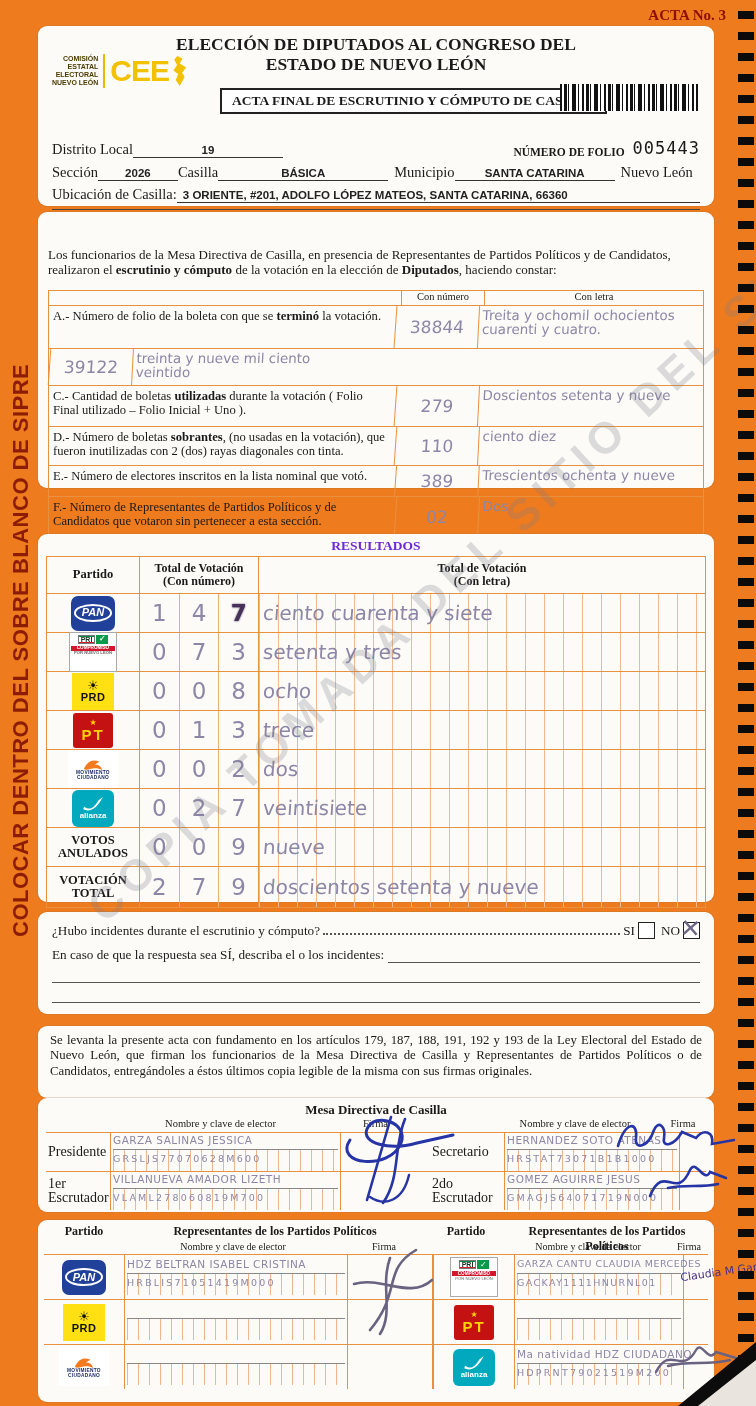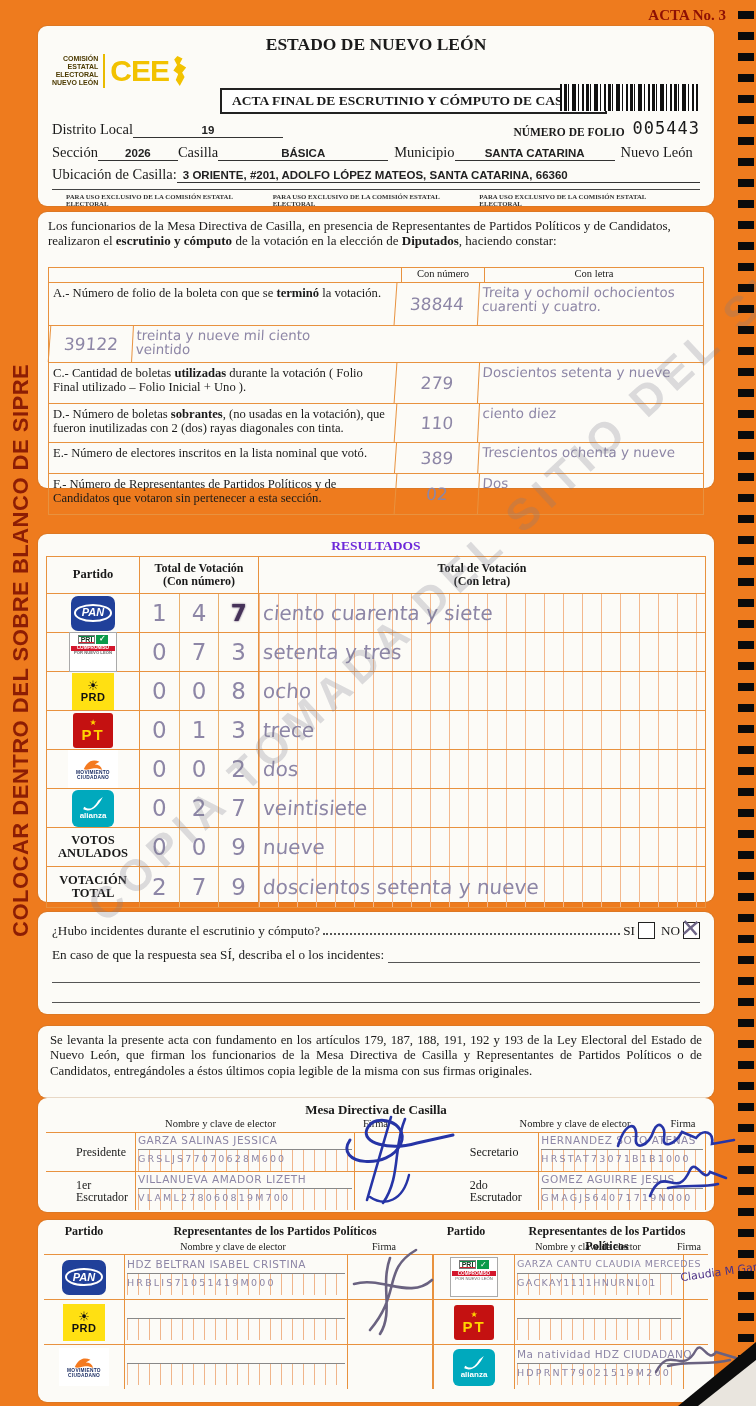--- a/index.html
+++ b/index.html
@@ -43,22 +43,22 @@
   .uval{display:inline-block;border-bottom:1.2px solid #333;text-align:center;
     font-family:"Liberation Sans",sans-serif;font-weight:bold;font-size:11.5px;color:#222;
     padding-bottom:1px;}
   .folio-label{font-weight:bold;font-size:11.5px;}
   .folio-value{font-family:"DejaVu Sans Mono",monospace;font-size:17px;letter-spacing:1px;margin-left:8px;}
   .uso-row{display:flex;justify-content:space-between;border-top:1.2px solid #444;margin-top:6px;
     padding:3px 14px 0 14px;}
   .uso{font-size:6.8px;font-weight:bold;color:#333;}
   
   #card-tally{top:212px;height:276px;padding:6px 10px;box-sizing:border-box;}
-  .intro{font-size:13px;line-height:1.18;}
-  .tally-table{margin-top:18px;border:1.5px solid #e8923f;}
+  .intro{font-size:13px;line-height:1.18;margin-top:29px;}
+  .tally-table{margin-top:12px;border:1.5px solid #e8923f;}
   .t-head{display:flex;height:14px;font-size:10.5px;}
   .t-head .c1{flex:1;}
   .t-head .c2{width:82px;text-align:center;border-left:1px solid #e8923f;}
   .t-head .c3{width:218px;text-align:center;border-left:1px solid #e8923f;}
   .t-row{display:flex;border-top:1px solid #e8923f;}
   .t-desc{flex:1;font-size:12.6px;line-height:1.12;padding:3px 4px 2px 4px;}
   .t-num{width:82px;border-left:1px solid #e8923f;display:flex;align-items:center;justify-content:center;}
   .t-let{width:218px;border-left:1px solid #e8923f;padding:2px 3px;}
   .hw{font-family:"DejaVu Sans",sans-serif;color:#8d86a6;}
   .hw-num{font-size:17px;transform:skewX(-4deg);}
@@ -100,21 +100,21 @@
   #card-legal{top:1026px;height:72px;padding:7px 12px;box-sizing:border-box;font-size:12.8px;
     line-height:1.2;text-align:justify;}
   
   #card-mesa{top:1098px;height:114px;padding:4px 8px;box-sizing:border-box;}
   .mesa-title{text-align:center;font-weight:bold;font-size:13px;}
   .m-head{display:flex;font-size:10.5px;height:14px;}
   .m-head .mh1{width:62px;} .m-head .mh2{width:225px;text-align:center;}
   .m-head .mh3{width:85px;text-align:center;} .m-head .mh4{width:72px;}
   .m-head .mh5{width:170px;text-align:center;} .m-head .mh6{flex:1;text-align:center;}
   .m-row{display:flex;border-top:1px solid #e8923f;height:38px;}
-  .m-role{width:62px;font-size:12px;display:flex;align-items:center;padding-left:2px;line-height:1;margin-left:28px;}
+  .m-role{width:62px;font-size:14px;display:flex;align-items:center;padding-left:2px;line-height:1;}
   .m-role.r2{width:72px;padding-left:6px;}
   .m-name{width:225px;border-left:1px solid #e8923f;border-right:1px solid #e8923f;padding:1px 2px;}
   .m-name.n2{width:170px;}
   .m-firma{width:85px;} .m-firma.f2{flex:1;}
   .nm{border-bottom:1px solid #888;font-size:10.5px;height:15px;letter-spacing:.5px;white-space:nowrap;overflow:visible;}
   .cl{font-size:9.5px;letter-spacing:2.2px;height:18px;padding-top:3px;white-space:nowrap;
     background:repeating-linear-gradient(90deg,#f0b58a 0 1px,transparent 1px 11px);}
   
   #card-reps{top:1220px;height:182px;padding:4px 6px;box-sizing:border-box;}
   .p-head{display:flex;font-size:12px;font-weight:bold;height:17px;text-align:center;}
@@ -163,20 +163,21 @@
 </head>
 <body>
 
 <div class="page">
   <div class="binding"></div>
   <div class="leftvert">COLOCAR DENTRO DEL SOBRE BLANCO DE SIPRE</div>
   <div class="watermark">COPIA TOMADA DEL SITIO DEL SIPRE</div>
   <div class="acta-no">ACTA No.  3</div>
 
   <div class="card" id="card-header">
+    <div class="title">ELECCIÓN DE DIPUTADOS AL CONGRESO DEL</div>
     <div class="title">ESTADO DE NUEVO LEÓN</div>
     <div class="logo-wrap">
       <div class="logo-text">
         <div>COMISIÓN</div>
         <div>ESTATAL</div>
         <div>ELECTORAL</div>
         <div>NUEVO LEÓN</div>
       </div>
       <div class="logo-bar"></div>
       <div class="logo-cee">

